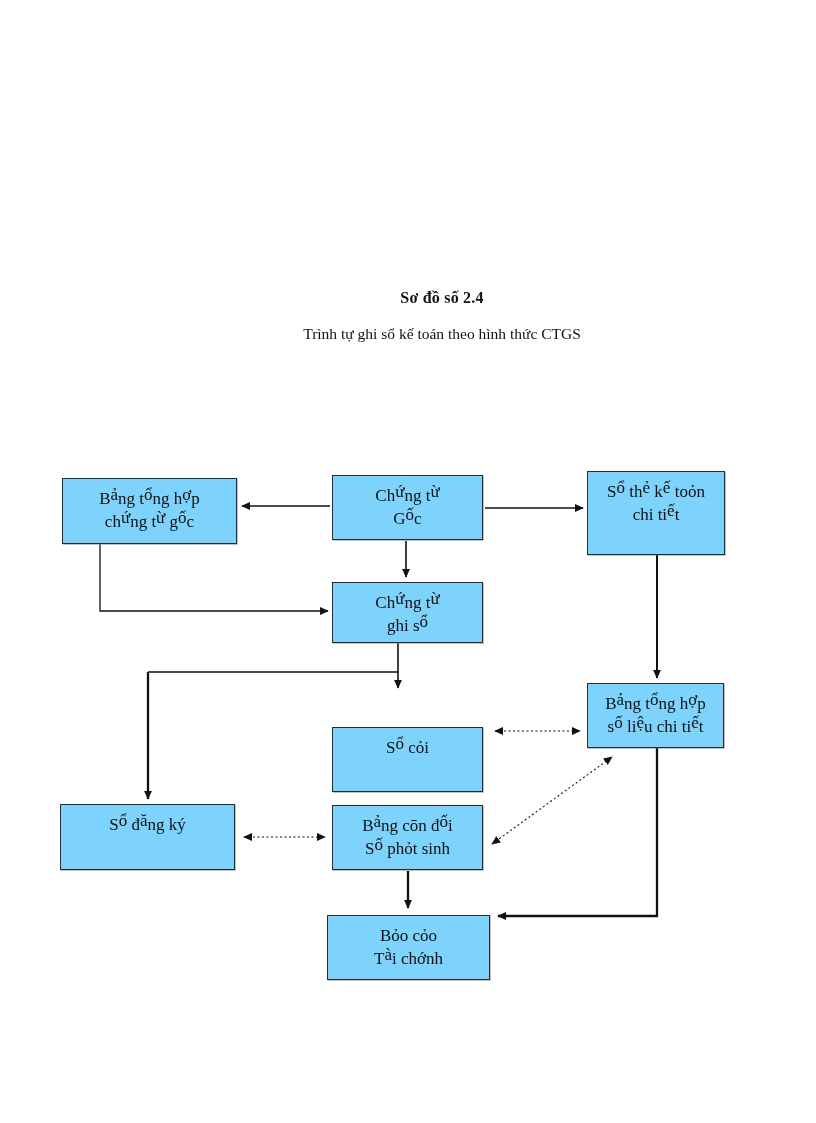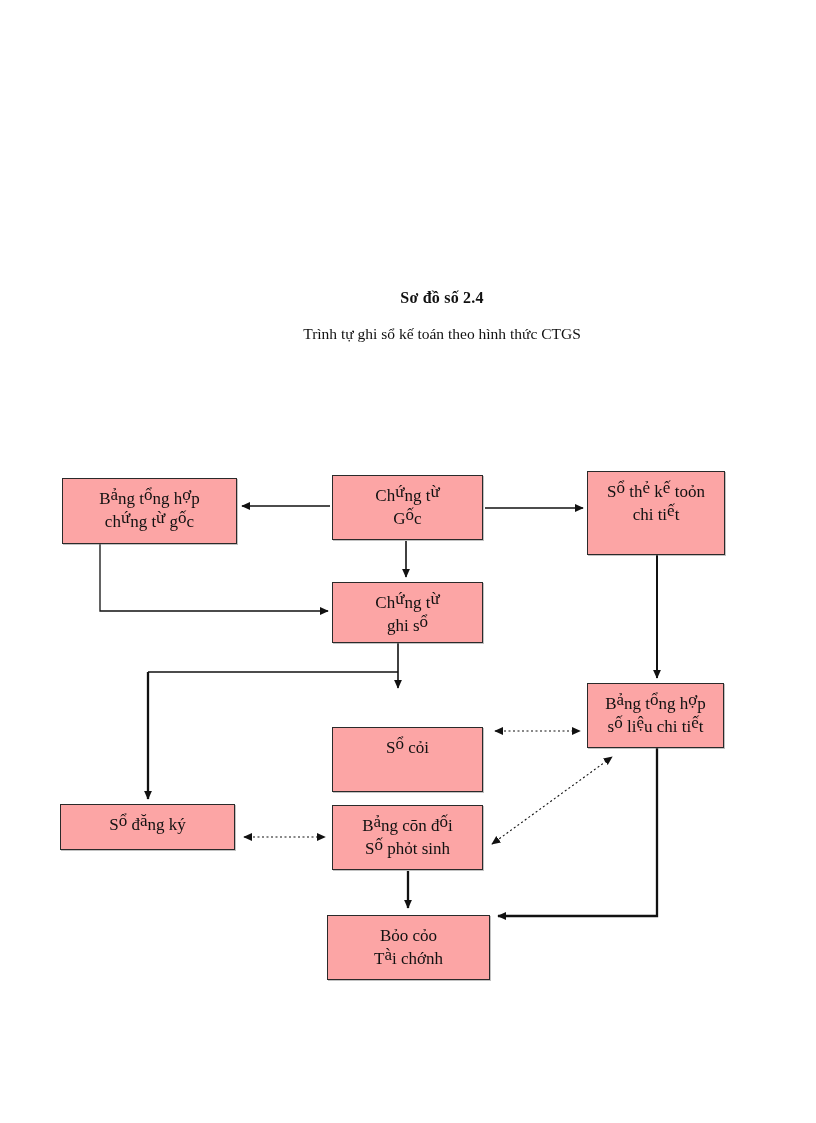--- a/index.html
+++ b/index.html
@@ -23,21 +23,21 @@
   .doc-subtitle {
     margin-top:17px;
     font-size:15.5px; font-weight:normal; line-height:19px;
   }
   svg.wires { position:absolute; left:0; top:0; }
   .box {
     position:absolute;
     box-sizing:border-box;
     border:1.6px solid #2a2a2a;
     box-shadow:1px 1px 0 rgba(120,120,120,0.45);
-    background:#fca5a5;
+    background:#7dd3fc;
     text-align:center;
     font-size:17px;
     line-height:23px;
     padding-top:8px;
   }
   .bl { white-space:nowrap; }
   
   .dia { position:relative; top:-0.24em; }
 </style>
 </head>
@@ -107,21 +107,21 @@
 
   <div class="box" style="left:332px;top:727px;width:151px;height:65px">
     <div class="bl viet">S<span class="dia">ổ</span> cỏi</div>
   </div>
 
   <div class="box" style="left:587px;top:683px;width:137px;height:65px">
     <div class="bl viet">B<span class="dia">ả</span>ng t<span class="dia">ổ</span>ng h<span class="dia">ợ</span>p</div>
     <div class="bl viet">s<span class="dia">ố</span> li<span class="dia">ệ</span>u chi ti<span class="dia">ế</span>t</div>
   </div>
 
-  <div class="box" style="left:60px;top:804px;width:175px;height:46px">
+  <div class="box" style="left:60px;top:804px;width:175px;height:66px">
     <div class="bl viet">S<span class="dia">ổ</span> đ<span class="dia">ă</span>ng ký</div>
   </div>
 
   <div class="box" style="left:332px;top:805px;width:151px;height:65px">
     <div class="bl viet">B<span class="dia">ả</span>ng cōn đ<span class="dia">ố</span>i</div>
     <div class="bl viet">S<span class="dia">ố</span> phỏt sinh</div>
   </div>
 
   <div class="box" style="left:327px;top:915px;width:163px;height:65px">
     <div class="bl viet">Bỏo cỏo</div>

